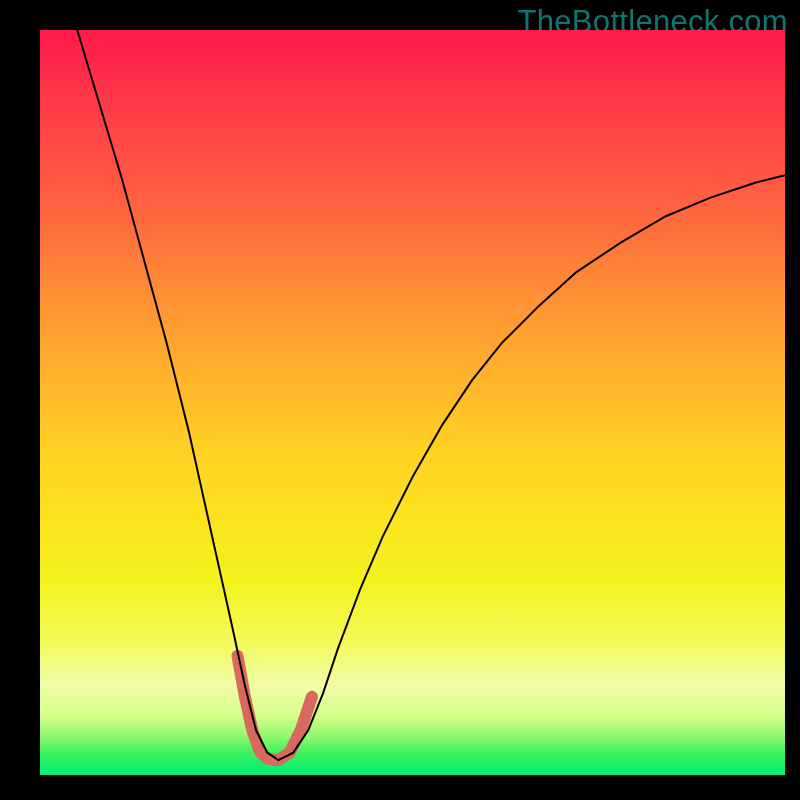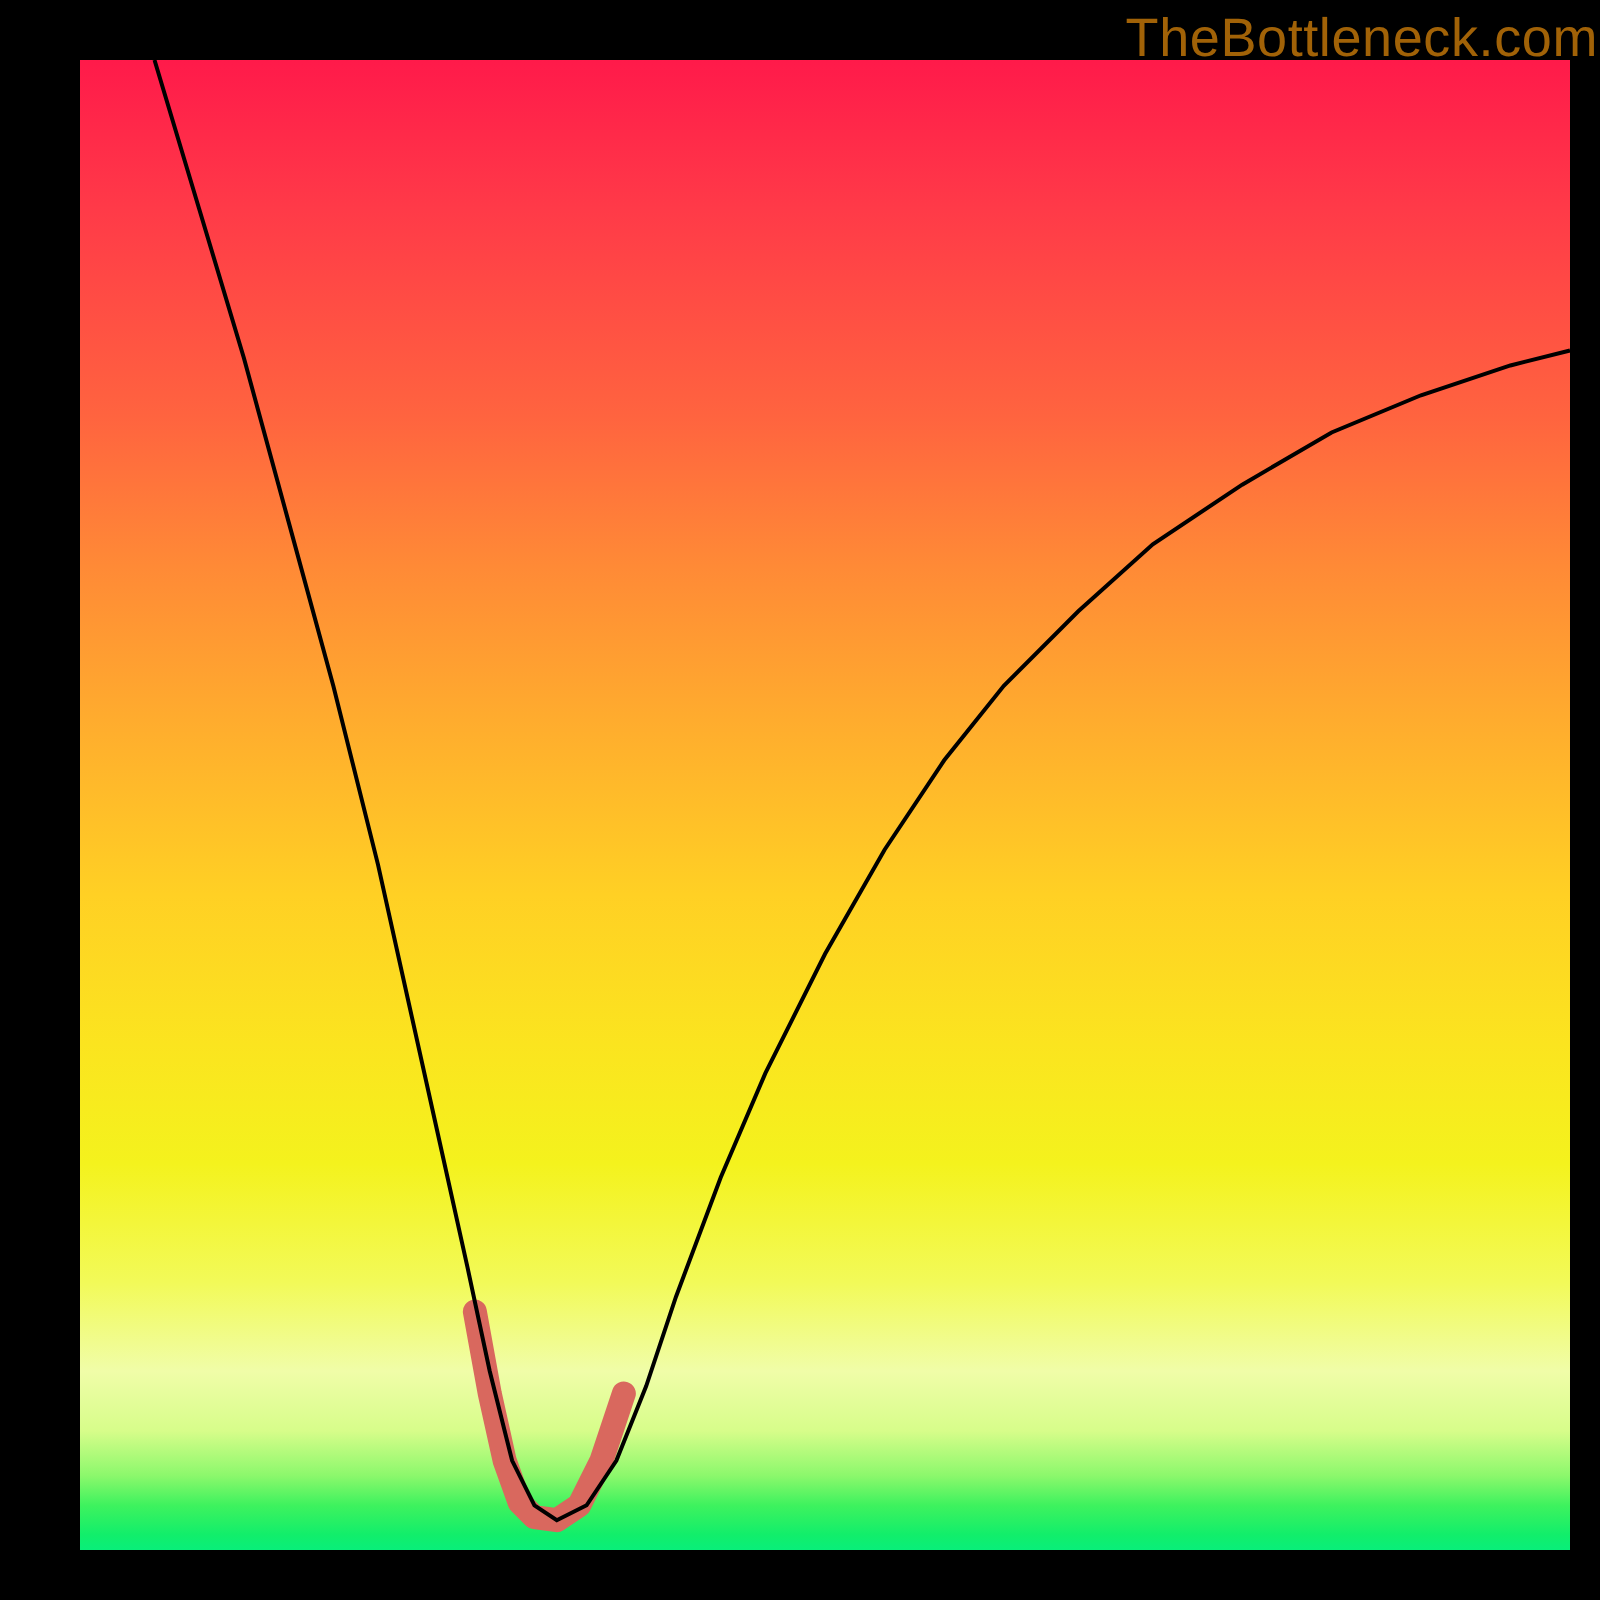--- a/index.html
+++ b/index.html
@@ -40,23 +40,23 @@
       #d7fd8a 92%,
       #8cf86c 95%,
       #3ef25e 97%,
       #11ee6b 99%,
       #09ee7a 100%
     );
   }
   .watermark {
     position: absolute;
     top: 4px;
-    right: 1px;
-    color: #a16207;
-    font-size: 27px;
+    right: 12px;
+    color: #0f766e;
+    font-size: 31px;
     letter-spacing: 0.3px;
     user-select: none;
   }
   svg.curve {
     position: absolute;
     left: 0;
     top: 0;
     width: 745px;
     height: 745px;
     overflow: visible;

